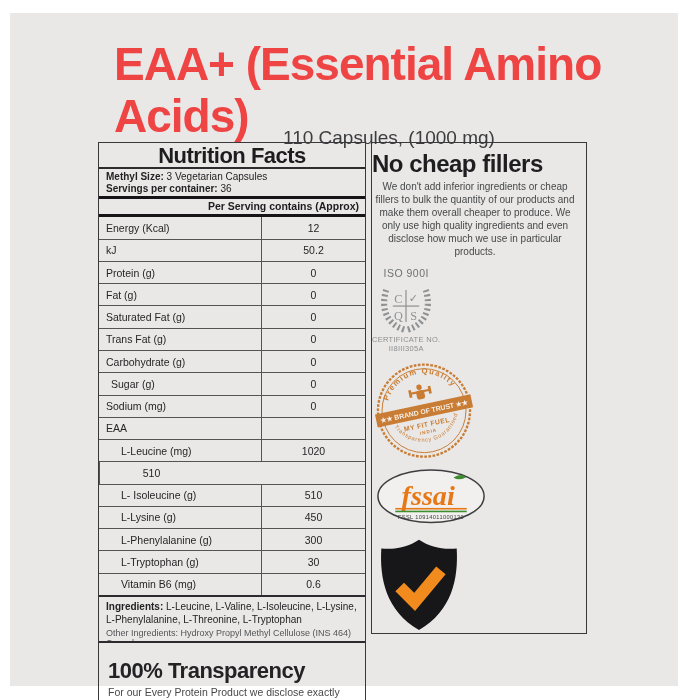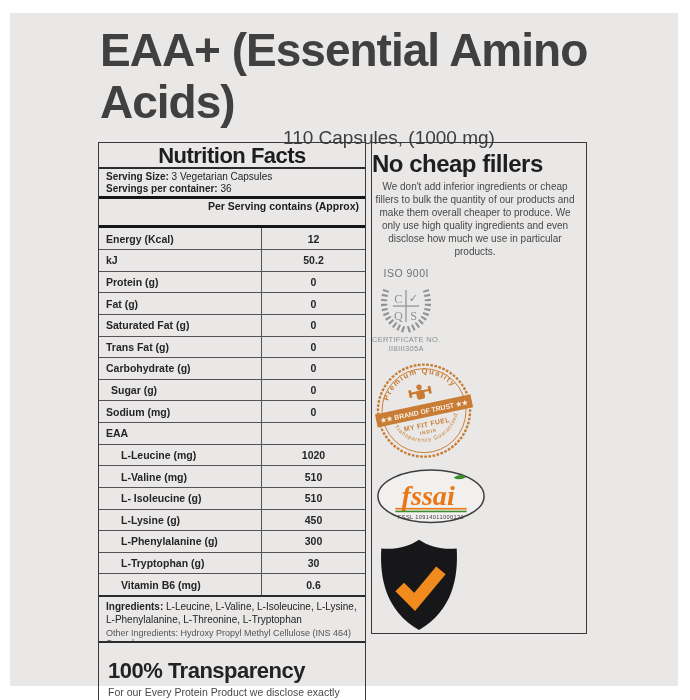--- a/index.html
+++ b/index.html
@@ -6,22 +6,22 @@
   html,body { margin:0; padding:0; }
   body {
     width:690px; height:700px; position:relative; background:#ffffff;
     font-family:"Liberation Sans", sans-serif; overflow:hidden;
   }
   .panel {
     position:absolute; left:10px; top:13px; width:668px; height:673px;
     background:#e9e8e7;
   }
   .title {
-    position:absolute; left:100px; top:24px; width:540px; margin:0;
-    font-size:46px; font-weight:700; color:#404040; line-height:1.14;
+    position:absolute; left:100px; top:24px; width:540px; margin:14px;
+    font-size:46px; font-weight:700; color:#ef4444; line-height:1.14;
     letter-spacing:-1px; white-space:pre-line;
   }
   .subtitle {
     position:absolute; left:283px; top:127px; font-size:19px; color:#3c3d3f;
   }
   
   .nutrition-box {
     position:absolute; left:98px; top:142px; width:268px; height:586px;
     border:1.5px solid #39393b; display:flex; flex-direction:column;
   }
@@ -30,24 +30,24 @@
     font-weight:700; color:#1d1d1f; border-bottom:2px solid #2c2c2e;
     letter-spacing:-0.5px;
   }
   .serving {
     padding:2px 7px 1px; font-size:10px; line-height:1.22; color:#232325;
     border-bottom:3px solid #151517;
   }
   .serving b { font-weight:700; }
   .col-header {
     font-size:10.5px; font-weight:700; color:#1d1d1f; text-align:right;
-    padding:1px 6px 13px; border-bottom:3px solid #151517;
+    padding:1px 6px 2px; border-bottom:3px solid #151517;
   }
   .rows { flex:1; display:flex; flex-direction:column; min-height:0; }
-  .row { flex:1; display:flex; align-items:stretch; border-bottom:1px solid #545456; min-height:0;font-weight:bold; }
+  .row { flex:1; display:flex; align-items:stretch; border-bottom:1px solid #545456; min-height:0; }
   .row:last-child { border-bottom:none; }
   .cell-label {
     flex:1; display:flex; align-items:center; padding-left:7px;
     font-size:10.5px; color:#252527;
   }
   .ind1 .cell-label { padding-left:12px; }
   .ind2 .cell-label { padding-left:22px; }
   .cell-value {
     width:104px; border-left:1px solid #545456; display:flex;
     align-items:center; justify-content:center; font-size:10.5px; color:#252527;
@@ -81,21 +81,21 @@
 <div class="panel"></div>
 
 <h1 class="title">EAA+ (Essential Amino
 Acids)</h1>
 <div class="subtitle">110 Capsules, (1000 mg)</div>
 
 <section class="nutrition-box">
   <div class="nf-header">Nutrition Facts</div>
 
   <div class="serving">
-    <div><b>Serving Size:</b> <span>3 Vegetarian Capsules</span></div>
+    <div><b>Methyl Size:</b> <span>3 Vegetarian Capsules</span></div>
     <div><b>Servings per container:</b> <span>36</span></div>
   </div>
 
   <div class="col-header">Per Serving contains (Approx)</div>
 
   <div class="rows">
       <div class="row">
         <div class="cell-label">Energy (Kcal)</div>
         <div class="cell-value">12</div>
       </div>
@@ -133,21 +133,20 @@
       </div>
       <div class="row">
         <div class="cell-label">EAA</div>
         <div class="cell-value"></div>
       </div>
       <div class="row ind2">
         <div class="cell-label">L-Leucine (mg)</div>
         <div class="cell-value">1020</div>
       </div>
       <div class="row ind2">
-        <div class="cell-label">L-Valine (mg)</div>
         <div class="cell-value">510</div>
       </div>
       <div class="row ind2">
         <div class="cell-label">L- Isoleucine (g)</div>
         <div class="cell-value">510</div>
       </div>
       <div class="row ind2">
         <div class="cell-label">L-Lysine (g)</div>
         <div class="cell-value">450</div>
       </div>

